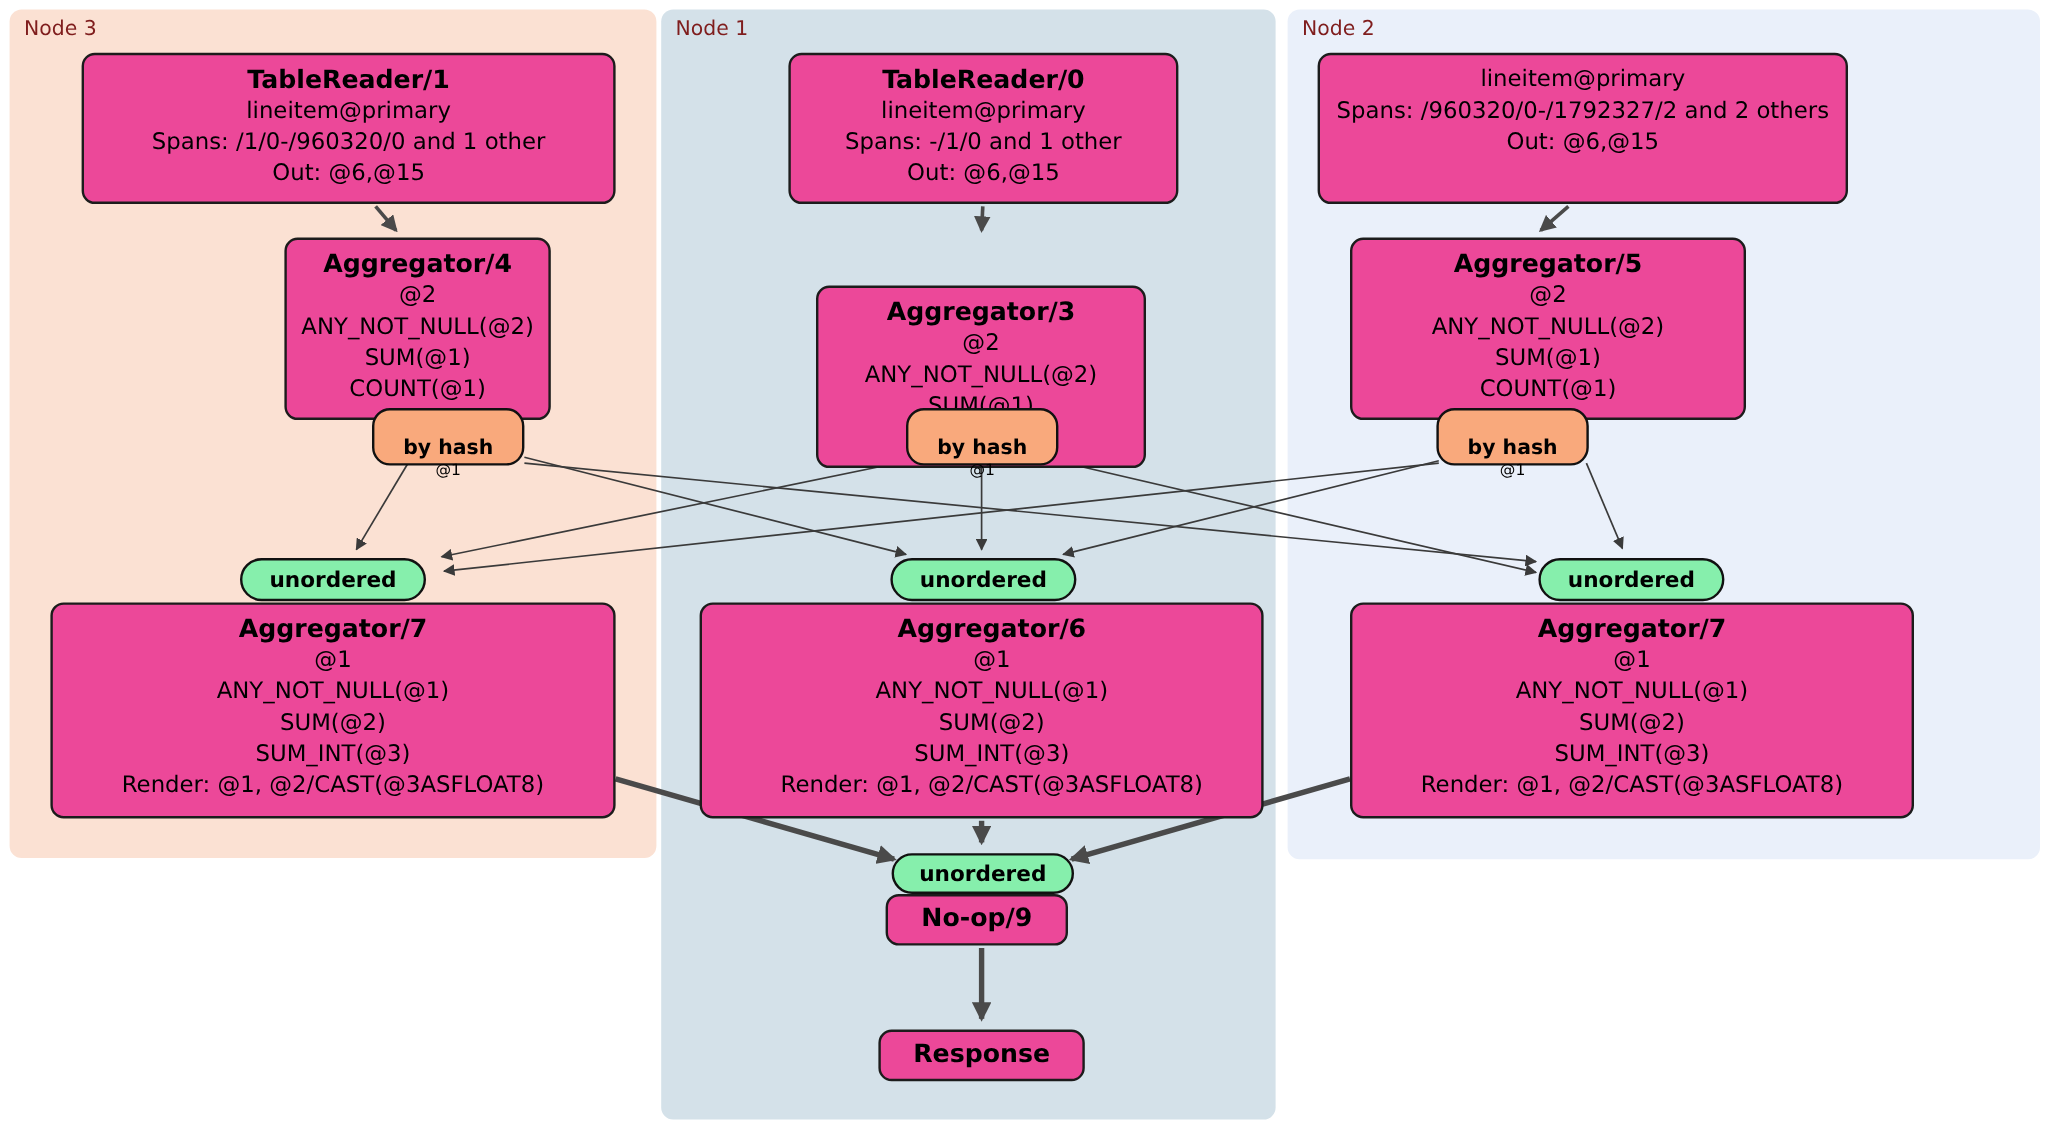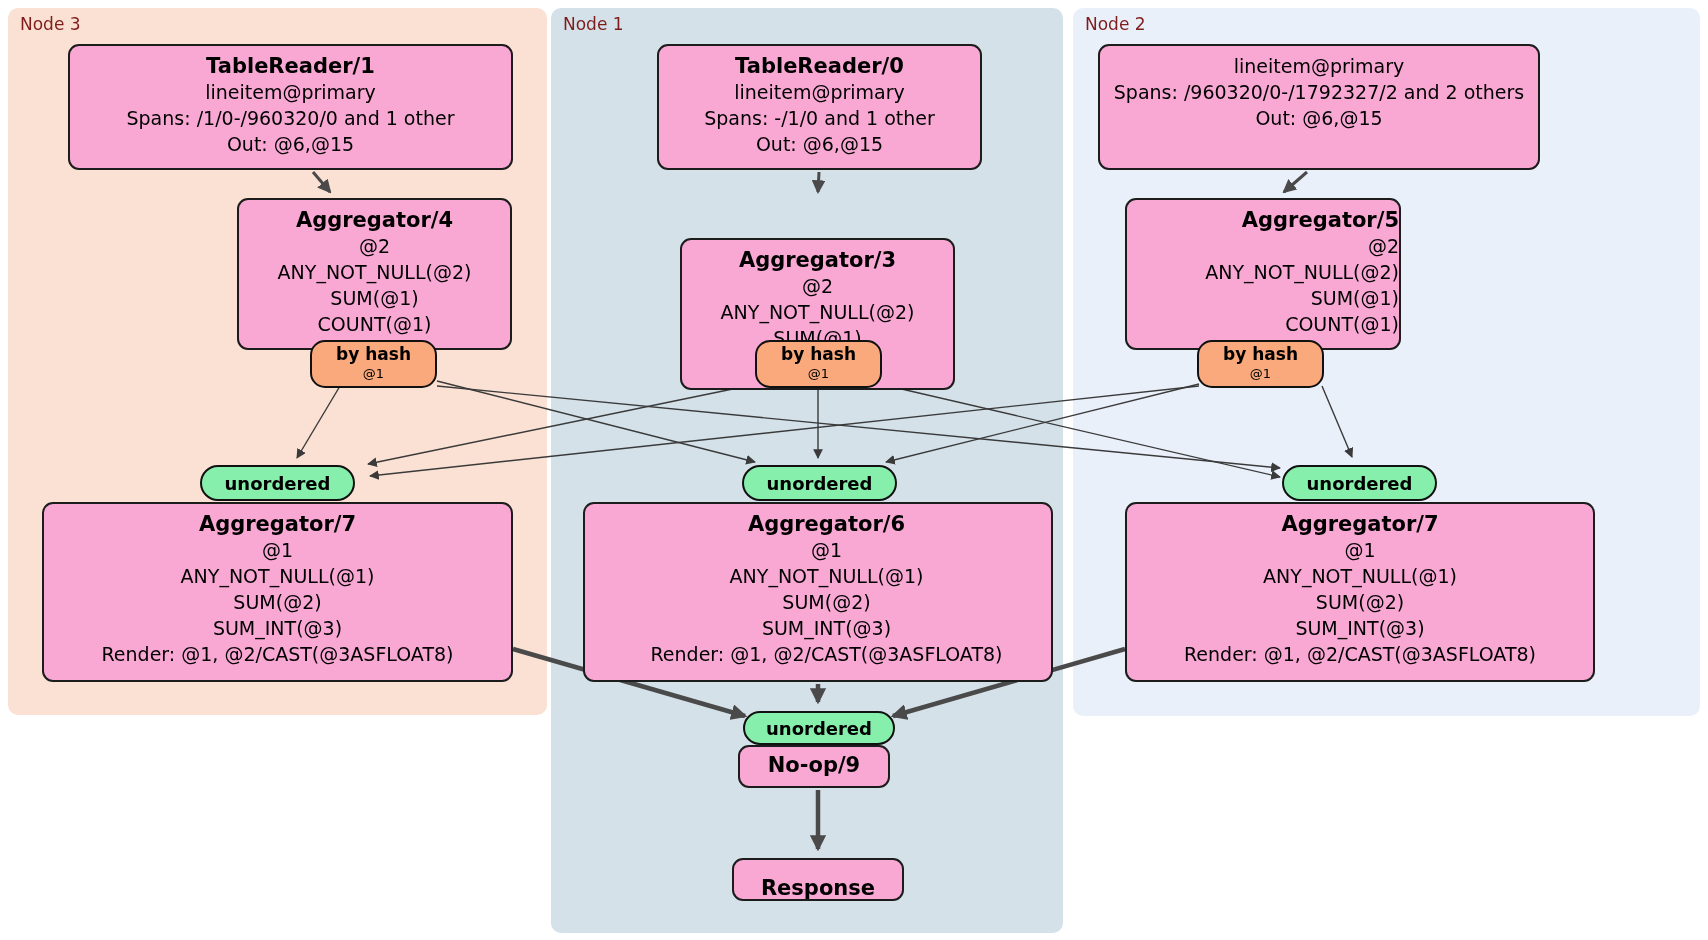--- a/index.html
+++ b/index.html
@@ -15,30 +15,30 @@
     position:absolute; left:12px; top:6px; font-size:17px; color:#7f1d1d;
   }
   #region-node3 { left:8px;  top:8px; width:539px; height:707px; background:#fbe1d3; }
   #region-node1 { left:551px; top:8px; width:512px; height:925px; background:#d4e1e9; }
   #region-node2 { left:1073px; top:8px; width:627px; height:708px; background:#eaf0fa; }
 
   svg.edges { position:absolute; left:0; top:0; z-index:2; pointer-events:none; }
 
   .proc {
     position:absolute; z-index:3; box-sizing:border-box;
-    background:#f9a8d4; border:2px solid #1c1c1c; border-radius:11px;
+    background:#ec4899; border:2px solid #1c1c1c; border-radius:11px;
     text-align:center; padding-top:7px;
   }
   .proc .ptitle { font-weight:bold; font-size:21px; line-height:26px; }
   .proc .pline  { font-size:19px; line-height:26px; white-space:nowrap; }
 
   .router {
     position:absolute; z-index:4; box-sizing:border-box;
     background:#f9a97c; border:2px solid #111; border-radius:15px;
-    text-align:center; padding-top:2px;
+    text-align:center; padding-top:21px;
   }
   .router .rlabel { font-weight:bold; font-size:17px; line-height:21px; }
   .router .rdetail { font-size:13px; line-height:17px; }
 
   .sync {
     position:absolute; z-index:4; box-sizing:border-box;
     background:#86efac; border:2px solid #111; border-radius:18px;
     text-align:center; font-weight:bold; font-size:18px;
   }
   .sync span { display:inline-block; }
@@ -105,37 +105,37 @@
     <div class="pline">Spans: -/1/0 and 1 other</div>
     <div class="pline">Out: @6,@15</div>
   </div>
 
   <div class="proc" style="left:1098px; top:44px; width:442px; height:126px;">
     <div class="pline">lineitem@primary</div>
     <div class="pline">Spans: /960320/0-/1792327/2 and 2 others</div>
     <div class="pline">Out: @6,@15</div>
   </div>
 
-  <div class="proc" style="left:237px; top:198px; width:275px; height:152px;">
+  <div class="proc" style="left:237px; top:198px; width:222px; height:152px;">
     <div class="ptitle">Aggregator/4</div>
     <div class="pline">@2</div>
     <div class="pline">ANY_NOT_NULL(@2)</div>
     <div class="pline">SUM(@1)</div>
     <div class="pline">COUNT(@1)</div>
   </div>
 
   <div class="proc" style="left:680px; top:198px; width:275px; height:152px;margin-top:40px;">
     <div class="ptitle">Aggregator/3</div>
     <div class="pline">@2</div>
     <div class="pline">ANY_NOT_NULL(@2)</div>
     <div class="pline">SUM(@1)</div>
     <div class="pline">COUNT(@1)</div>
   </div>
 
-  <div class="proc" style="left:1125px; top:198px; width:276px; height:152px;text-align:right;">
+  <div class="proc" style="left:1125px; top:198px; width:330px; height:152px;">
     <div class="ptitle">Aggregator/5</div>
     <div class="pline">@2</div>
     <div class="pline">ANY_NOT_NULL(@2)</div>
     <div class="pline">SUM(@1)</div>
     <div class="pline">COUNT(@1)</div>
   </div>
 
   <div class="router" style="left:310px; top:340px; width:127px; height:48px;">
     <div class="rlabel">by hash</div>
     <div class="rdetail">@1</div>
@@ -187,17 +187,17 @@
   </div>
 
   <div class="sync" style="left:743px; top:711px; width:152px; height:34px; line-height:31px;">
     <span>unordered</span>
   </div>
 
   <div class="proc" style="left:738px; top:745px; width:152px; height:43px; padding-top:5px;">
     <div class="ptitle">No-op/9</div>
   </div>
 
-  <div class="proc" style="left:732px; top:858px; width:172px; height:43px; padding-top:15px;">
+  <div class="proc" style="left:732px; top:858px; width:172px; height:43px; padding-top:5px;">
     <div class="ptitle">Response</div>
   </div>
 
 </div>
 
 </body></html>

